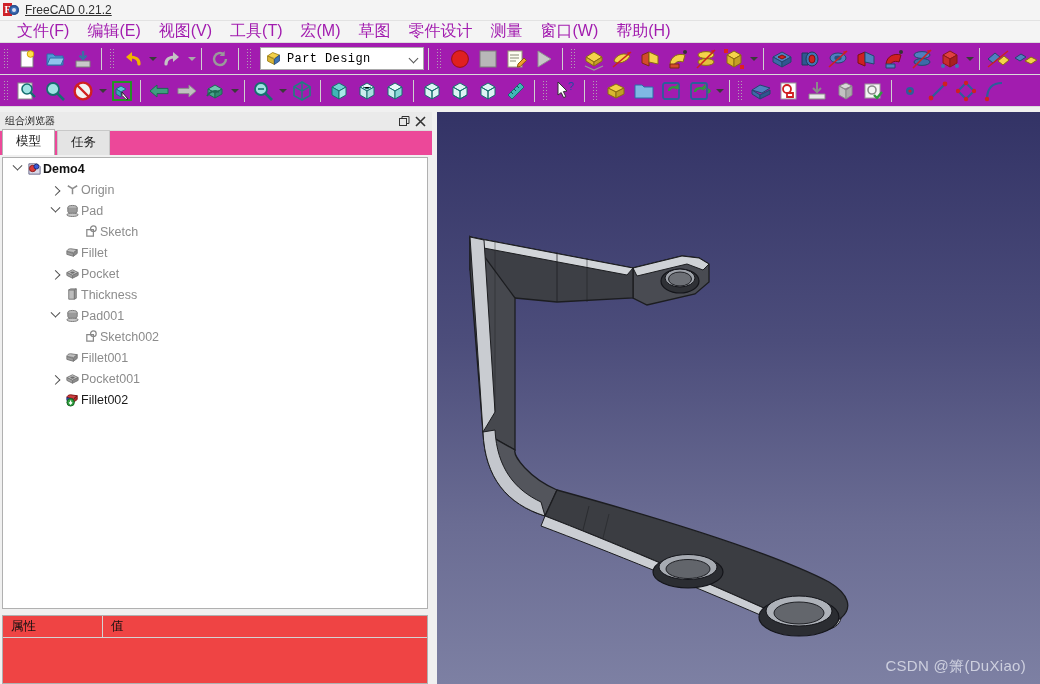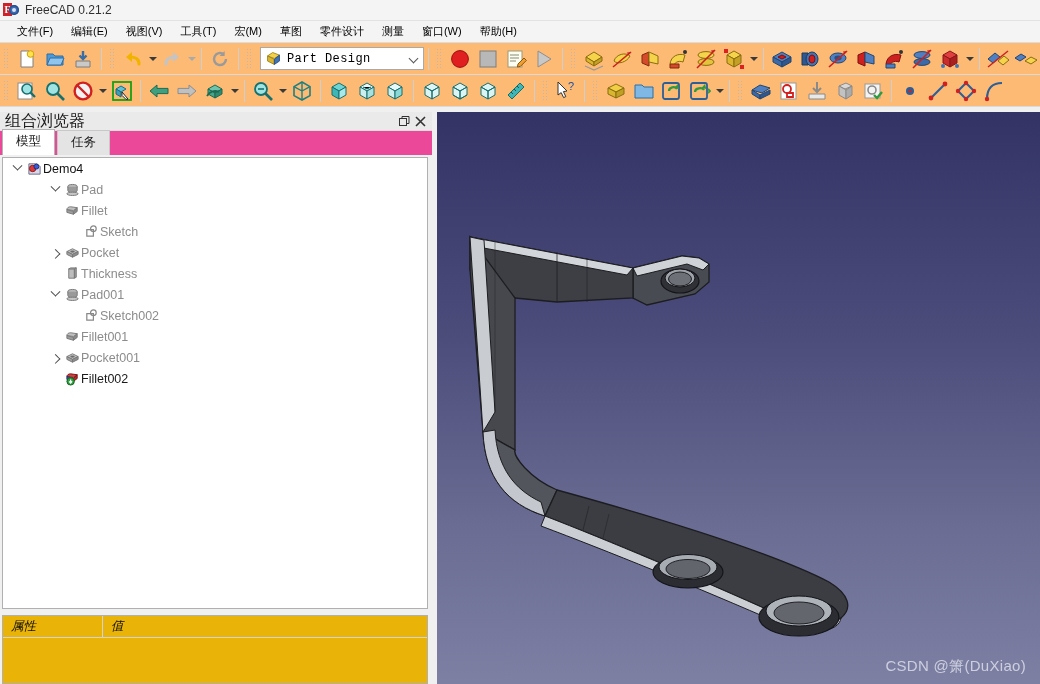--- a/index.html
+++ b/index.html
@@ -10,21 +10,21 @@
     background: #f0f0f0;
   }
   #app { position: relative; width: 1040px; height: 684px; }
 
   
   .titlebar {
     height: 21px; background: #f4f4f4;
     display: flex; align-items: center; gap: 6px;
     padding-left: 3px; border-bottom: 1px solid #e2e2e2;
   }
-  .titlebar .tbtext { font-size: 12px; color: #303030; }
+  .titlebar .tbtext { font-size: 12px; color: #303030; text-decoration: underline; }
   .fc-logo { width: 16px; height: 16px; position: relative; flex: 0 0 16px; }
   .fc-logo .f {
     position: absolute; left: 0; top: 1px; width: 9px; height: 13px;
     background: #cf2128; color: #fff; font-size: 10px; font-weight: bold;
     line-height: 13px; text-align: center; font-family: "Liberation Serif", serif;
   }
   .fc-logo .gear {
     position: absolute; right: 0; top: 3px; width: 10px; height: 10px;
     border-radius: 50%; background: #3a6bb5;
     box-shadow: 0 0 0 1.5px #2b518c inset;
@@ -33,27 +33,27 @@
     content: ""; position: absolute; left: 3px; top: 3px;
     width: 4px; height: 4px; border-radius: 50%; background: #d8e2f2;
   }
 
   
   .menubar {
     height: 22px; background: #f4f4f4; display: flex; align-items: center;
     padding-left: 8px; border-bottom: 1px solid #dcdcdc;
   }
   .menubar .mi {
-    font-size: 11px; color: #000000; padding: 2px 9px; cursor: default;
+    font-size: 16px; color: #a21caf; padding: 2px 9px; cursor: default;
     white-space: nowrap;
   }
 
   
   .toolbar {
-    background: #fdba74; display: flex; align-items: center;
+    background: #a21caf; display: flex; align-items: center;
     border-bottom: 1px solid #dadada;
   }
   .tb1 { height: 32px; }
   .tb2 { height: 32px; }
   .grip {
     width: 7px; height: 22px; margin: 0 3px; flex: 0 0 7px;
     background-image: radial-gradient(#b6b6b6 38%, transparent 40%);
     background-size: 3px 3px; opacity: .85;
   }
   .sep { width: 1px; height: 22px; background: #cfcfcf; margin: 0 4px; flex: 0 0 1px; }
@@ -94,21 +94,21 @@
 
   
   .dock {
     position: absolute; left: 0; top: 112px; width: 432px; bottom: 0;
     background: #f0f0f0;
   }
   .dock-title {
     height: 19px; background: #eaeaea; display: flex; align-items: center;
     padding: 0 4px 0 5px; border-bottom: 1px solid #dcdcdc;
   }
-  .dock-title .t { font-size: 16px; color: #202020; flex: 1; }
+  .dock-title .t { font-size: 10px; color: #202020; flex: 1; }
   .dock-btn { width: 16px; height: 16px; display: flex; align-items: center; justify-content: center; cursor: default; }
 
   .tabrow {
     height: 24px; display: flex; align-items: flex-end;
     background: #ec4899; padding-left: 2px;
   }
   .tab {
     font-size: 12.5px; color: #1c1c1c; padding: 3px 13px 4px;
     border: 1px solid #c8c8c8; border-bottom: none; background: #e4e4e4;
     margin-right: 2px; cursor: default;
@@ -129,30 +129,30 @@
   }
   .twist .ch {
     width: 7px; height: 7px; border-right: 1.6px solid #4a4a4a;
     border-bottom: 1.6px solid #4a4a4a;
   }
   .twist .ch.closed { transform: rotate(-45deg) translate(-1px,1px); }
   .twist .ch.open   { transform: rotate(45deg) translate(-2px,-2px); }
   .ticon { width: 18px; height: 21px; flex: 0 0 18px; display: flex; align-items: center; justify-content: center; }
   .tlabel { font-size: 12.5px; color: #8c8c8c; white-space: nowrap; }
   .tlabel.dark { color: #1a1a1a; }
-  .tlabel.bold { font-weight: normal; color: #111; }
+  .tlabel.bold { font-weight: bold; color: #111; }
   .trow.sel .selbg {
     position: absolute; left: 42px; width: 126px; top: 1px; bottom: 1px;
     background: #e4e4f4; z-index: 0;
   }
   .trow.sel .ticon, .trow.sel .tlabel, .trow.sel .twist { position: relative; z-index: 1; }
 
   .propbox {
     position: absolute; left: 2px; right: 4px; top: 503px; bottom: 0;
-    background: #eab308; border: 1px solid #b0b0b0; overflow: hidden; font-style: italic;
+    background: #ef4444; border: 1px solid #b0b0b0; overflow: hidden;
   }
   .prop-head { height: 22px; display: flex; border-bottom: 1px solid #d3d3d3; }
   .prop-head .c {
     font-size: 12.5px; color: #111; display: flex; align-items: center;
     padding-left: 8px;
   }
   .prop-head .c1 { width: 100px; border-right: 1px solid #d3d3d3; }
   .prop-head .c2 { flex: 1; }
 
   
@@ -669,51 +669,62 @@
             <svg width="15" height="15" viewBox="0 0 16 16">
               <path d="M2 3h9l3 3v8H2z" fill="#d8d8e8" stroke="#6a6a8a"></path>
               <circle cx="6" cy="8" r="3.4" fill="#d83a3a" stroke="#8a1818"></circle>
               <circle cx="10" cy="6" r="2.6" fill="#3a5ad8" stroke="#1a2a7a"></circle>
             </svg>
           </span>
           <span class="tlabel bold">Demo4</span>
         </div>
         <div class="trow">
           <span class="twist" style="margin-left: 44px;">
+            <span class="ch closed"></span>
+          </span>
+          <span class="ticon">
+            <svg width="15" height="15" viewBox="0 0 16 16">
+              <path d="M8 13V7M8 7L3 4M8 7l5-3" stroke="#8c8c8c" stroke-width="1.6" fill="none"></path>
+            </svg>
+          </span>
+          <span class="tlabel">Origin</span>
+        </div>
+        <div class="trow">
+          <span class="twist" style="margin-left: 44px;">
             <span class="ch open"></span>
           </span>
           <span class="ticon">
             <svg width="15" height="15" viewBox="0 0 16 16">
               <ellipse cx="8" cy="5" rx="5" ry="2.4" fill="#b8b8b8" stroke="#777"></ellipse>
               <path d="M3 5v4c0 1.4 2.3 2.4 5 2.4s5-1 5-2.4V5" fill="#9a9a9a" stroke="#777"></path>
               <ellipse cx="8" cy="12.6" rx="6" ry="1.8" fill="#c6c6c6" stroke="#777"></ellipse>
             </svg>
           </span>
           <span class="tlabel">Pad</span>
         </div>
         <div class="trow">
+          <span class="twist" style="margin-left: 63px;"></span>
+          <span class="ticon">
+            <svg width="15" height="15" viewBox="0 0 16 16">
+              <path d="M3 6h7v7H3z" fill="none" stroke="#888" stroke-width="1.3"></path>
+              <circle cx="10" cy="5" r="3" fill="none" stroke="#888" stroke-width="1.3"></circle>
+            </svg>
+          </span>
+          <span class="tlabel">Sketch</span>
+        </div>
+        <div class="trow">
           <span class="twist" style="margin-left: 44px;"></span>
           <span class="ticon">
             <svg width="15" height="15" viewBox="0 0 16 16">
               <path d="M2 7c0-2 2-3 4-3l7 1-4 3z" fill="#c0c0c0" stroke="#777"></path>
               <path d="M2 7v3l7 2v-3z" fill="#9e9e9e" stroke="#777"></path>
               <path d="M9 9v3l4-3V5z" fill="#8a8a8a" stroke="#777"></path>
             </svg>
           </span>
           <span class="tlabel">Fillet</span>
-        </div>
-        <div class="trow">
-          <span class="twist" style="margin-left: 63px;"></span>
-          <span class="ticon">
-            <svg width="15" height="15" viewBox="0 0 16 16">
-              <path d="M3 6h7v7H3z" fill="none" stroke="#888" stroke-width="1.3"></path>
-              <circle cx="10" cy="5" r="3" fill="none" stroke="#888" stroke-width="1.3"></circle>
-            </svg>
-          </span>
-          <span class="tlabel">Sketch</span>
         </div>
         <div class="trow">
           <span class="twist" style="margin-left: 44px;">
             <span class="ch closed"></span>
           </span>
           <span class="ticon">
             <svg width="15" height="15" viewBox="0 0 16 16">
               <path d="M2 7l6-3 6 3-6 3z" fill="#c4c4c4" stroke="#777"></path>
               <path d="M2 7v3l6 3v-3z" fill="#a2a2a2" stroke="#777"></path>
               <path d="M8 10v3l6-3V7z" fill="#8d8d8d" stroke="#777"></path>

